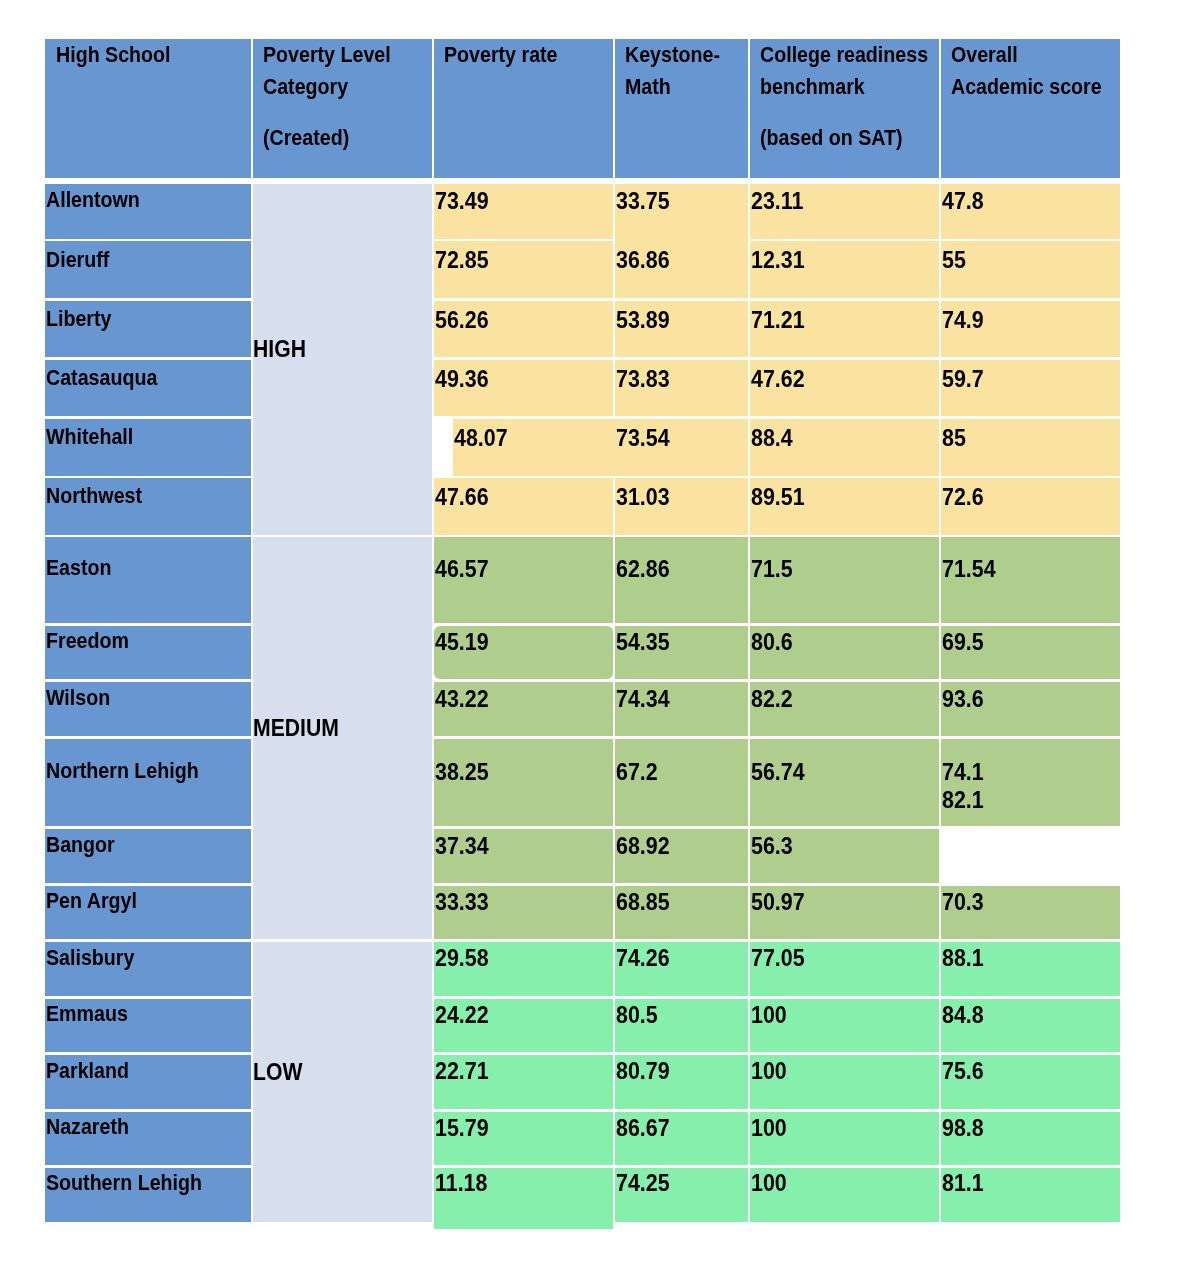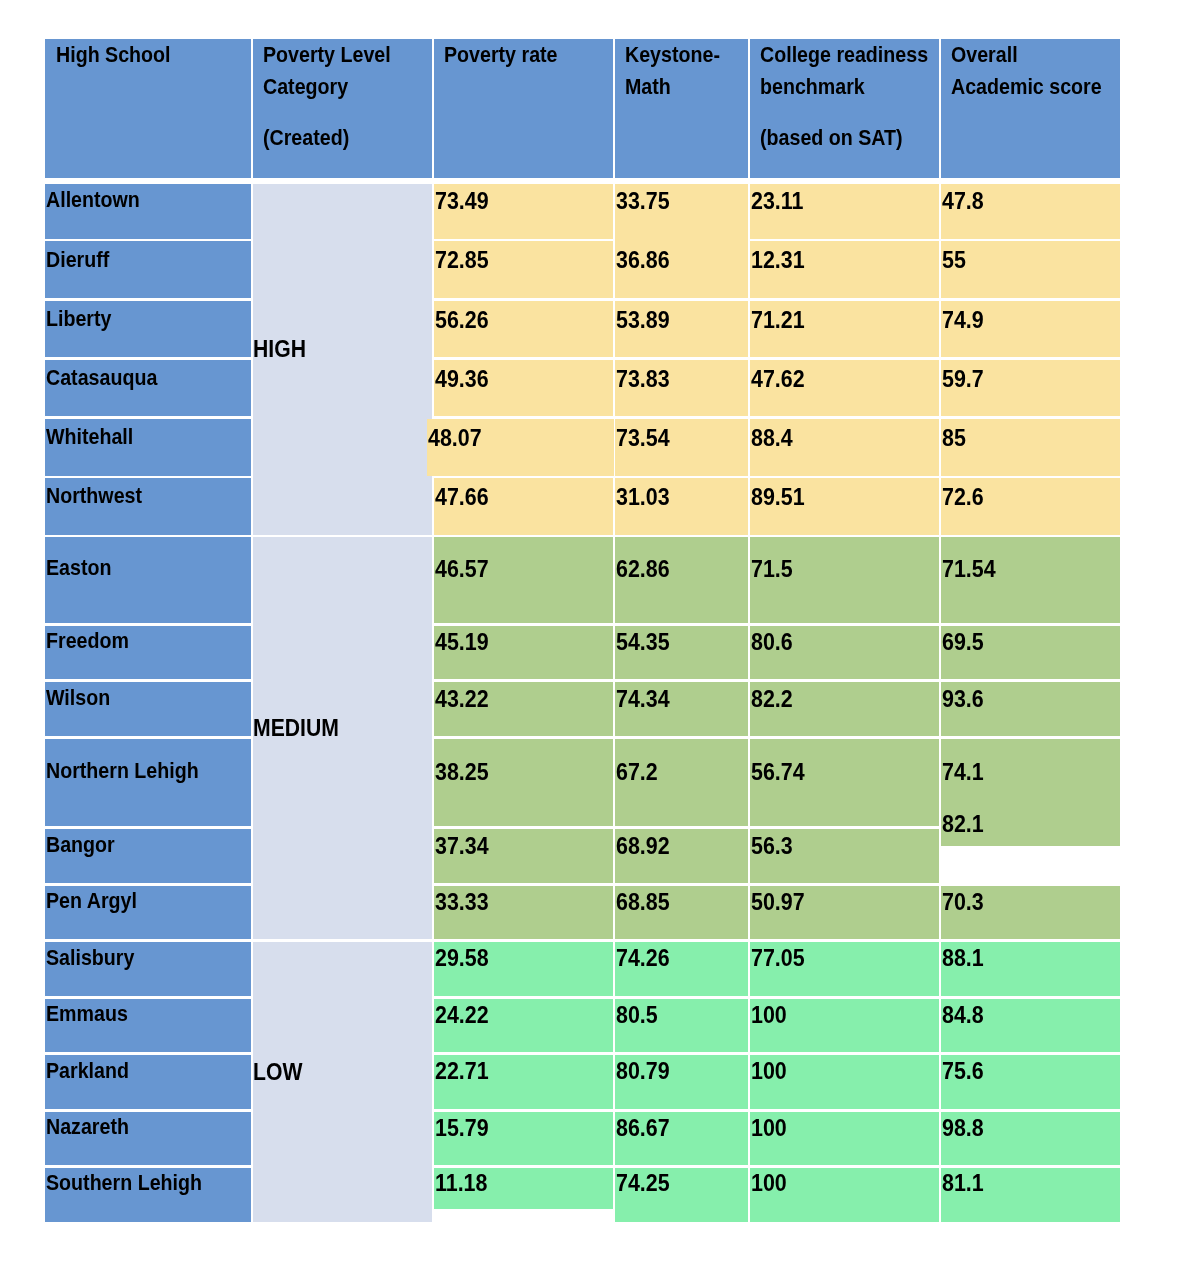--- a/index.html
+++ b/index.html
@@ -128,21 +128,21 @@
         <div class="t t-num" style="left:1.2px;top:6px;">47.62</div>
       </div>
       <div class="cell fill-high" style="left:941.3px;top:341.8px;width:178.7px;height:56.6px;">
         <div class="t t-num" style="left:1.2px;top:6px;">59.7</div>
       </div>
     </div>
     <div class="table-row">
       <div class="cell school-cell" style="left:45px;top:401px;width:205.7px;height:56.7px;">
         <div class="t t-name" style="left:1.2px;top:5.4px;">Whitehall</div>
       </div>
-      <div class="cell fill-high" style="left:427px;top:401px;width:187px;height:56.7px;">
+      <div class="cell fill-high" style="left:453px;top:401px;width:187px;height:56.7px;">
         <div class="t t-num" style="left:1.2px;top:6.1px;">48.07</div>
       </div>
       <div class="cell fill-high" style="left:615.3px;top:401px;width:132.4px;height:56.7px;">
         <div class="t t-num" style="left:1.2px;top:6.1px;">73.54</div>
       </div>
       <div class="cell fill-high" style="left:750.3px;top:401px;width:188.4px;height:56.7px;">
         <div class="t t-num" style="left:1.2px;top:6.1px;">88.4</div>
       </div>
       <div class="cell fill-high" style="left:941.3px;top:401px;width:178.7px;height:56.7px;">
         <div class="t t-num" style="left:1.2px;top:6.1px;">85</div>
@@ -179,21 +179,21 @@
         <div class="t t-num" style="left:1.2px;top:18.4px;">71.5</div>
       </div>
       <div class="cell fill-medium" style="left:941.3px;top:519.3px;width:178.7px;height:85.9px;">
         <div class="t t-num" style="left:1.2px;top:18.4px;">71.54</div>
       </div>
     </div>
     <div class="table-row">
       <div class="cell school-cell" style="left:45px;top:607.8px;width:205.7px;height:53.5px;">
         <div class="t t-name" style="left:1.2px;top:2.2px;">Freedom</div>
       </div>
-      <div class="cell fill-medium" style="left:434.3px;top:607.8px;width:178.4px;height:53.5px;">
+      <div class="cell fill-medium" style="left:434.3px;top:607.8px;width:178.4px;height:53.5px;border-radius:6px;">
         <div class="t t-num" style="left:1.2px;top:2.9px;">45.19</div>
       </div>
       <div class="cell fill-medium" style="left:615.3px;top:607.8px;width:132.4px;height:53.5px;">
         <div class="t t-num" style="left:1.2px;top:2.9px;">54.35</div>
       </div>
       <div class="cell fill-medium" style="left:750.3px;top:607.8px;width:188.4px;height:53.5px;">
         <div class="t t-num" style="left:1.2px;top:2.9px;">80.6</div>
       </div>
       <div class="cell fill-medium" style="left:941.3px;top:607.8px;width:178.7px;height:53.5px;">
         <div class="t t-num" style="left:1.2px;top:2.9px;">69.5</div>
@@ -239,21 +239,21 @@
       </div>
       <div class="cell fill-medium" style="left:434.3px;top:811px;width:178.4px;height:54.3px;">
         <div class="t t-num" style="left:1.2px;top:3.7px;">37.34</div>
       </div>
       <div class="cell fill-medium" style="left:615.3px;top:811px;width:132.4px;height:54.3px;">
         <div class="t t-num" style="left:1.2px;top:3.7px;">68.92</div>
       </div>
       <div class="cell fill-medium" style="left:750.3px;top:811px;width:188.4px;height:54.3px;">
         <div class="t t-num" style="left:1.2px;top:3.7px;">56.3</div>
       </div>
-      <div class="cell fill-medium" style="left:941.3px;top:789px;width:178.7px;height:39px;">
+      <div class="cell fill-medium" style="left:941.3px;top:765px;width:178.7px;height:39px;">
         <div class="t t-num" style="left:1.2px;top:3.7px;">82.1</div>
       </div>
     </div>
     <div class="table-row">
       <div class="cell school-cell" style="left:45px;top:867.9px;width:205.7px;height:53.4px;">
         <div class="t t-name" style="left:1.2px;top:2.1px;">Pen Argyl</div>
       </div>
       <div class="cell fill-medium" style="left:434.3px;top:867.9px;width:178.4px;height:53.4px;">
         <div class="t t-num" style="left:1.2px;top:2.8px;">33.33</div>
       </div>
@@ -332,21 +332,21 @@
         <div class="t t-num" style="left:1.2px;top:3px;">100</div>
       </div>
       <div class="cell fill-low" style="left:941.3px;top:1093.6px;width:178.7px;height:53.6px;">
         <div class="t t-num" style="left:1.2px;top:3px;">98.8</div>
       </div>
     </div>
     <div class="table-row">
       <div class="cell school-cell" style="left:45px;top:1149.8px;width:205.7px;height:54.6px;">
         <div class="t t-name" style="left:1.2px;top:2px;">Southern Lehigh</div>
       </div>
-      <div class="cell fill-low" style="left:434.3px;top:1149.8px;width:178.4px;height:41px;">
+      <div class="cell fill-low" style="left:434.3px;top:1149.8px;width:178.4px;height:61px;">
         <div class="t t-num" style="left:1.2px;top:2.7px;">11.18</div>
       </div>
       <div class="cell fill-low" style="left:615.3px;top:1149.8px;width:132.4px;height:54.6px;">
         <div class="t t-num" style="left:1.2px;top:2.7px;">74.25</div>
       </div>
       <div class="cell fill-low" style="left:750.3px;top:1149.8px;width:188.4px;height:54.6px;">
         <div class="t t-num" style="left:1.2px;top:2.7px;">100</div>
       </div>
       <div class="cell fill-low" style="left:941.3px;top:1149.8px;width:178.7px;height:54.6px;">
         <div class="t t-num" style="left:1.2px;top:2.7px;">81.1</div>

